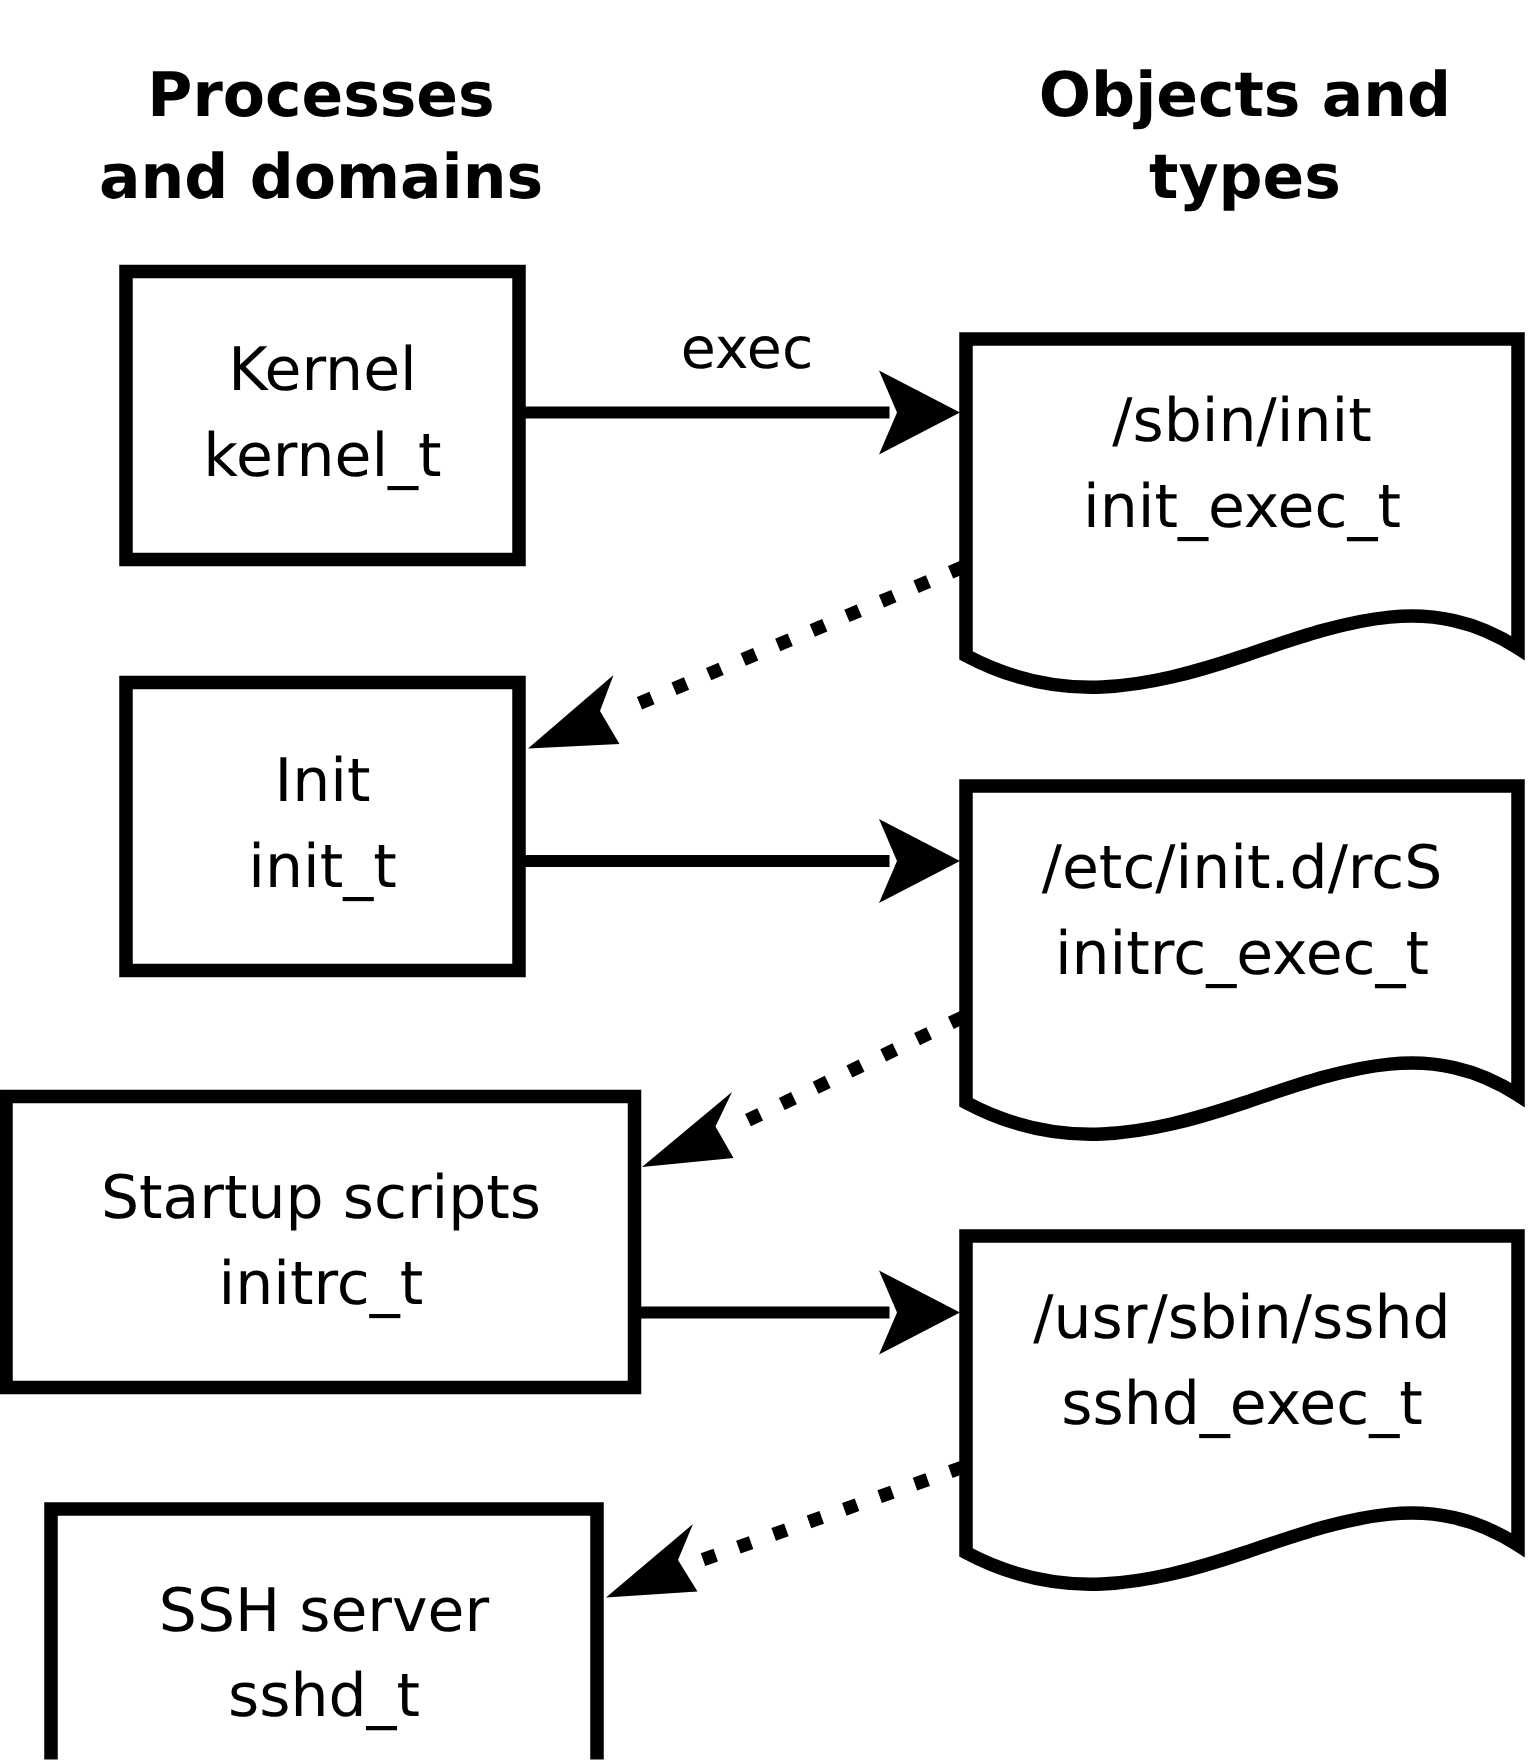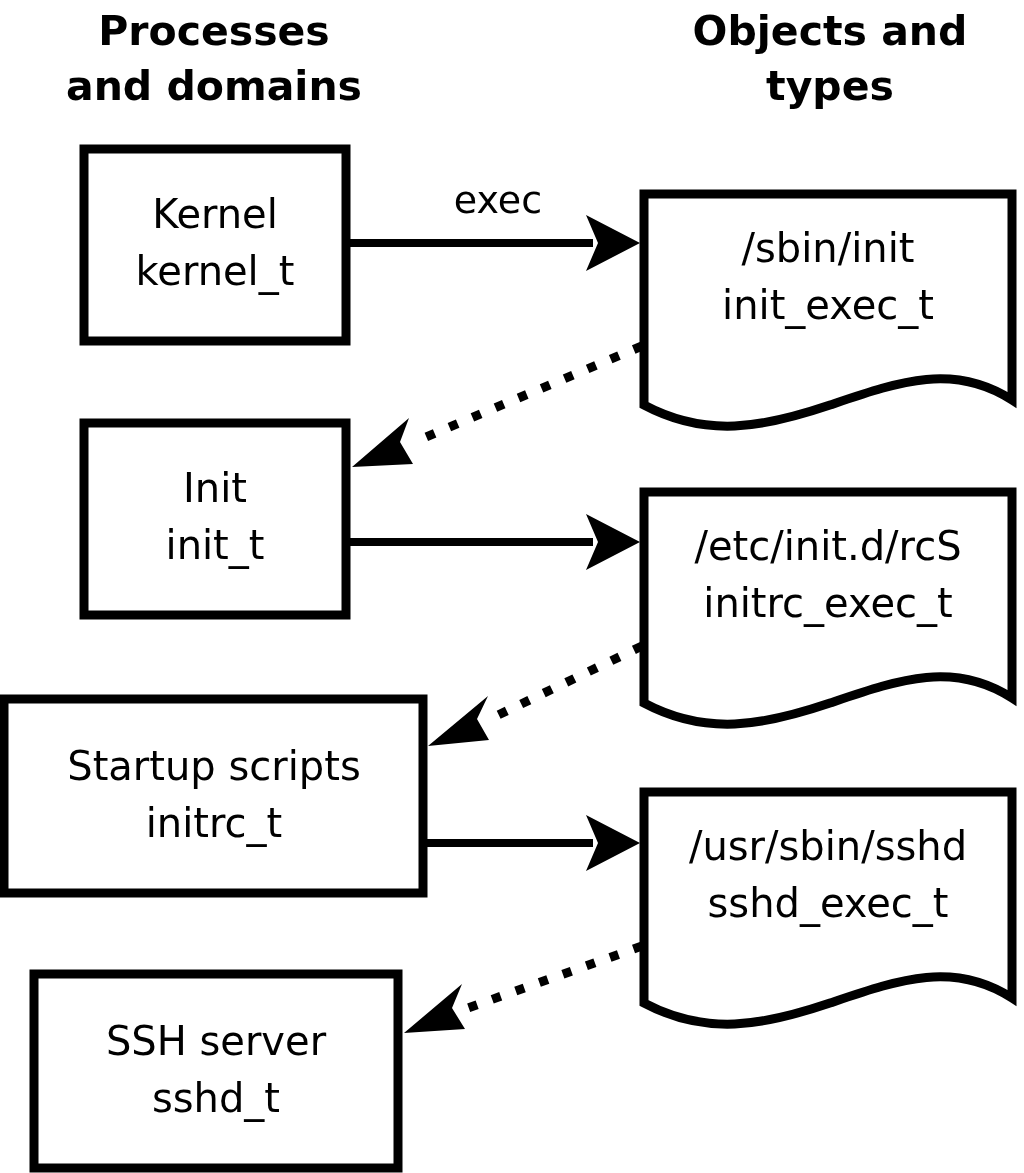--- a/index.html
+++ b/index.html
@@ -10,20 +10,21 @@
   body {
     width: 1024px;
     height: 1173px;
     overflow: hidden;
     font-family: "DejaVu Sans", sans-serif;
   }
   #diagram-root {
     position: relative;
     width: 1024px;
     height: 957px;
+    margin-top: 32px;
   }
   svg#diagram {
     display: block;
     width: 1024px;
     height: 1173px;
   }
   .col-title {
     font-family: "DejaVu Sans", sans-serif;
     font-weight: bold;
     font-size: 41px;

